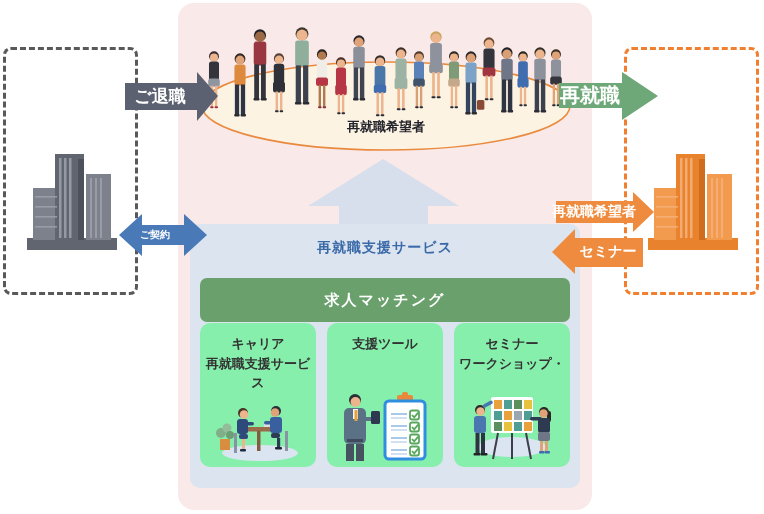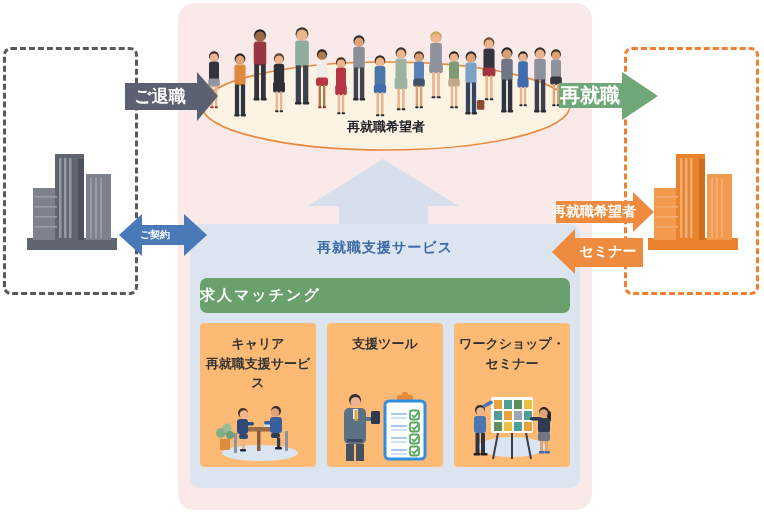--- a/index.html
+++ b/index.html
@@ -19,24 +19,24 @@
   .building-right{--b-main:var(--bldg_org_main);--b-light:var(--bldg_org_light);--b-dark:var(--bldg_org_dark);--b-win:var(--bldg_org_win);}
   
   .scene{position:absolute;left:0;top:0;z-index:2;pointer-events:none;}
   .crowd-label{position:absolute;left:386px;top:127px;transform:translate(-50%,-50%);
     font-size:13px;font-weight:bold;color:var(--crowd_label_color);white-space:nowrap;z-index:3;}
   
   .blue-panel{position:absolute;left:190px;top:224px;width:390px;height:264px;
     border-radius:10px;background:var(--panel_blue);z-index:3;}
   .service-title{margin-top:15px;text-align:center;font-size:14px;font-weight:bold;
     color:var(--title_blue);letter-spacing:1px;}
-  .green-bar{position:absolute;left:10px;top:54px;width:370px;height:35px;border-radius:7px;
-    background:var(--green_bar);display:flex;align-items:center;justify-content:flex-start;}
+  .green-bar{position:absolute;left:10px;top:54px;width:370px;height:44px;border-radius:7px;
+    background:var(--green_bar);display:flex;align-items:center;justify-content:center;}
   .green-bar span{color:#ffffff;font-size:15px;font-weight:bold;letter-spacing:2px;}
-  .card{position:absolute;top:99px;width:116px;height:144px;background:#fdba74;border-radius:4px;}
+  .card{position:absolute;top:99px;width:116px;height:144px;background:#86efac;border-radius:10px;}
   .card.c1{left:10px;} .card.c2{left:137px;} .card.c3{left:264px;}
   .card-title{padding-top:11px;text-align:center;font-size:13px;line-height:1.5;
     font-weight:bold;color:var(--card_title);}
   .card-title span{display:block;}
   .illus{position:absolute;bottom:4px;left:50%;transform:translateX(-50%);}
   
   .arrows{position:absolute;left:0;top:0;z-index:5;pointer-events:none;}
   .flow-label{position:absolute;transform:translate(-50%,-50%);color:#ffffff;
     font-weight:bold;white-space:nowrap;z-index:6;}
   #lbl-resign{left:160px;top:96px;font-size:17px;}
@@ -356,22 +356,22 @@
           <rect x="58" y="60" width="16" height="2" fill="#a9c9e8"></rect>
           <rect x="58" y="64" width="16" height="2" fill="#cfe1f2"></rect>
           <rect x="77" y="57.5" width="9" height="9" rx="2" fill="#ffffff" stroke="#57a85c" stroke-width="1.8"></rect>
           <path d="M79 62 l2.2 2.4 l4 -4.8" stroke="#57a85c" stroke-width="1.8" fill="none"></path>
         </g>
       </svg>
     </div>
 
     <div class="card c3">
       <div class="card-title">
+        <span>セミナー</span>
         <span>ワークショップ・</span>
-        <span>セミナー</span>
       </div>
       <svg class="illus" width="104" height="72" viewBox="0 0 104 72">
         <ellipse cx="52" cy="56" rx="34" ry="10" fill="#dbe4f1"></ellipse>
         <rect x="31" y="6" width="42" height="36" rx="2" fill="#ffffff"></rect>
         <g>
           <rect x="34" y="9" width="8" height="9" fill="#e8a13c"></rect>
           <rect x="44" y="9" width="8" height="9" fill="#4f9e94"></rect>
           <rect x="54" y="9" width="8" height="9" fill="#5b8f5e"></rect>
           <rect x="64" y="9" width="8" height="9" fill="#e8c23c"></rect>
           <rect x="34" y="20" width="8" height="9" fill="#4f9e94"></rect>

